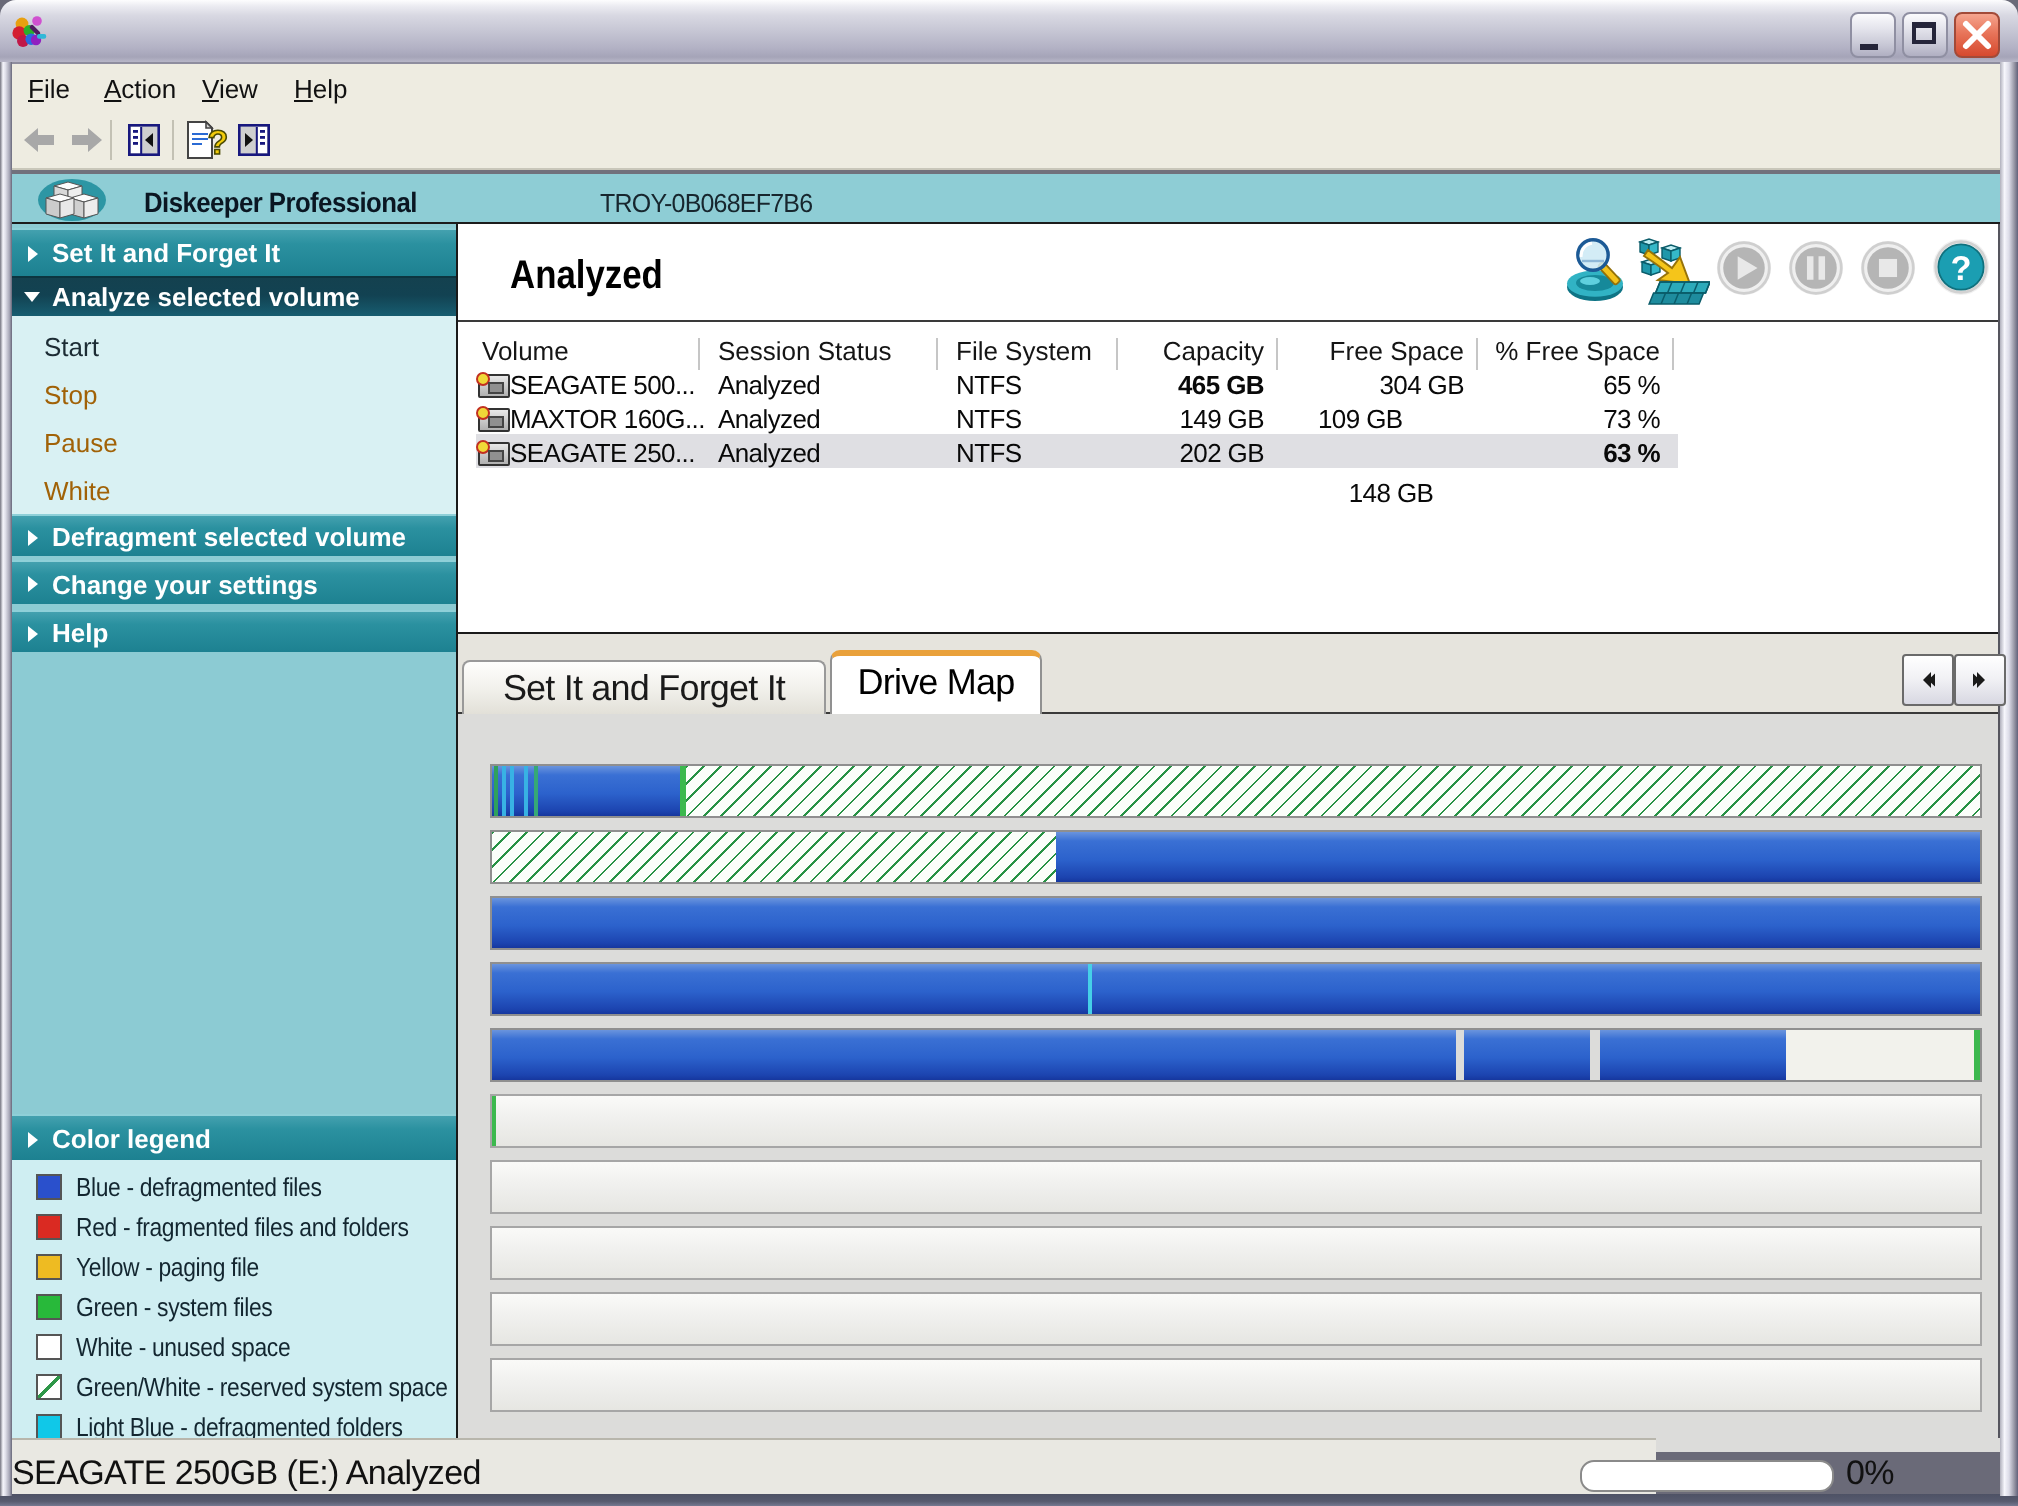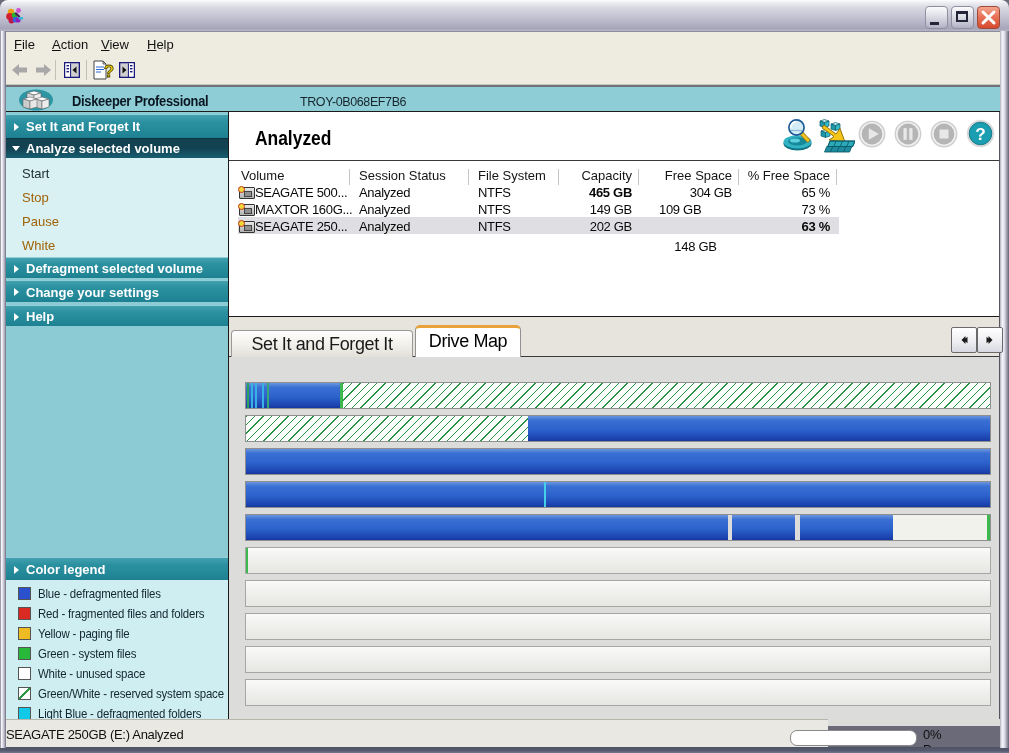--- a/index.html
+++ b/index.html
@@ -88,21 +88,21 @@
 #drivepanel { position:absolute; left:0; top:245px; width:772px; height:369px; background:#dcdcda; }
 .bar { position:absolute; left:16px; width:746px; height:27px; border:1px solid #8f8f8f; overflow:hidden; }
 .blue { position:absolute; top:0; height:25px;
   background:linear-gradient(180deg,#6a94dd 0%,#3a70d4 18%,#2c62cc 55%,#1c44b0 90%,#16379e 100%); }
 .hatch { position:absolute; top:0; height:25px; background:
   repeating-linear-gradient(135deg,#289245 0,#289245 0.95px,#fbfefa 0.95px,#fbfefa 5.9px); }
 .empty { background:linear-gradient(180deg,#fafaf8 0%,#f0f0ee 45%,#e6e6e2 100%); border:1px solid #a6a6a6; }
 .vline { position:absolute; top:0; height:25px; }
 
 
-#statusbar { left:6px; top:719px; width:822px; height:28px; background:#e9e8e2; border-top:1px solid #b8b6ac; font-size:13px; color:#111; letter-spacing:-0.3px; }
+#statusbar { left:6px; top:719px; width:822px; height:28px; background:#e9e8e2; border-top:1px solid #b8b6ac; font-size:17px; color:#111; letter-spacing:-0.3px; }
 #progress { position:absolute; left:784px; top:10px; width:127px; height:16px; background:#fff; border:1px solid #8a8a8a; border-radius:7px; }
 </style>
 </head>
 <body>
 
 <div class="abs" id="titlebar">
   <svg class="abs" style="left:6px;top:7px;" width="19" height="19" viewBox="0 0 19 19">
     <circle cx="5" cy="5" r="3.2" fill="#e8a010"></circle>
     <circle cx="3.6" cy="9.5" r="3.4" fill="#d41f30"></circle>
     <circle cx="5.5" cy="13.5" r="3" fill="#c01848"></circle>

